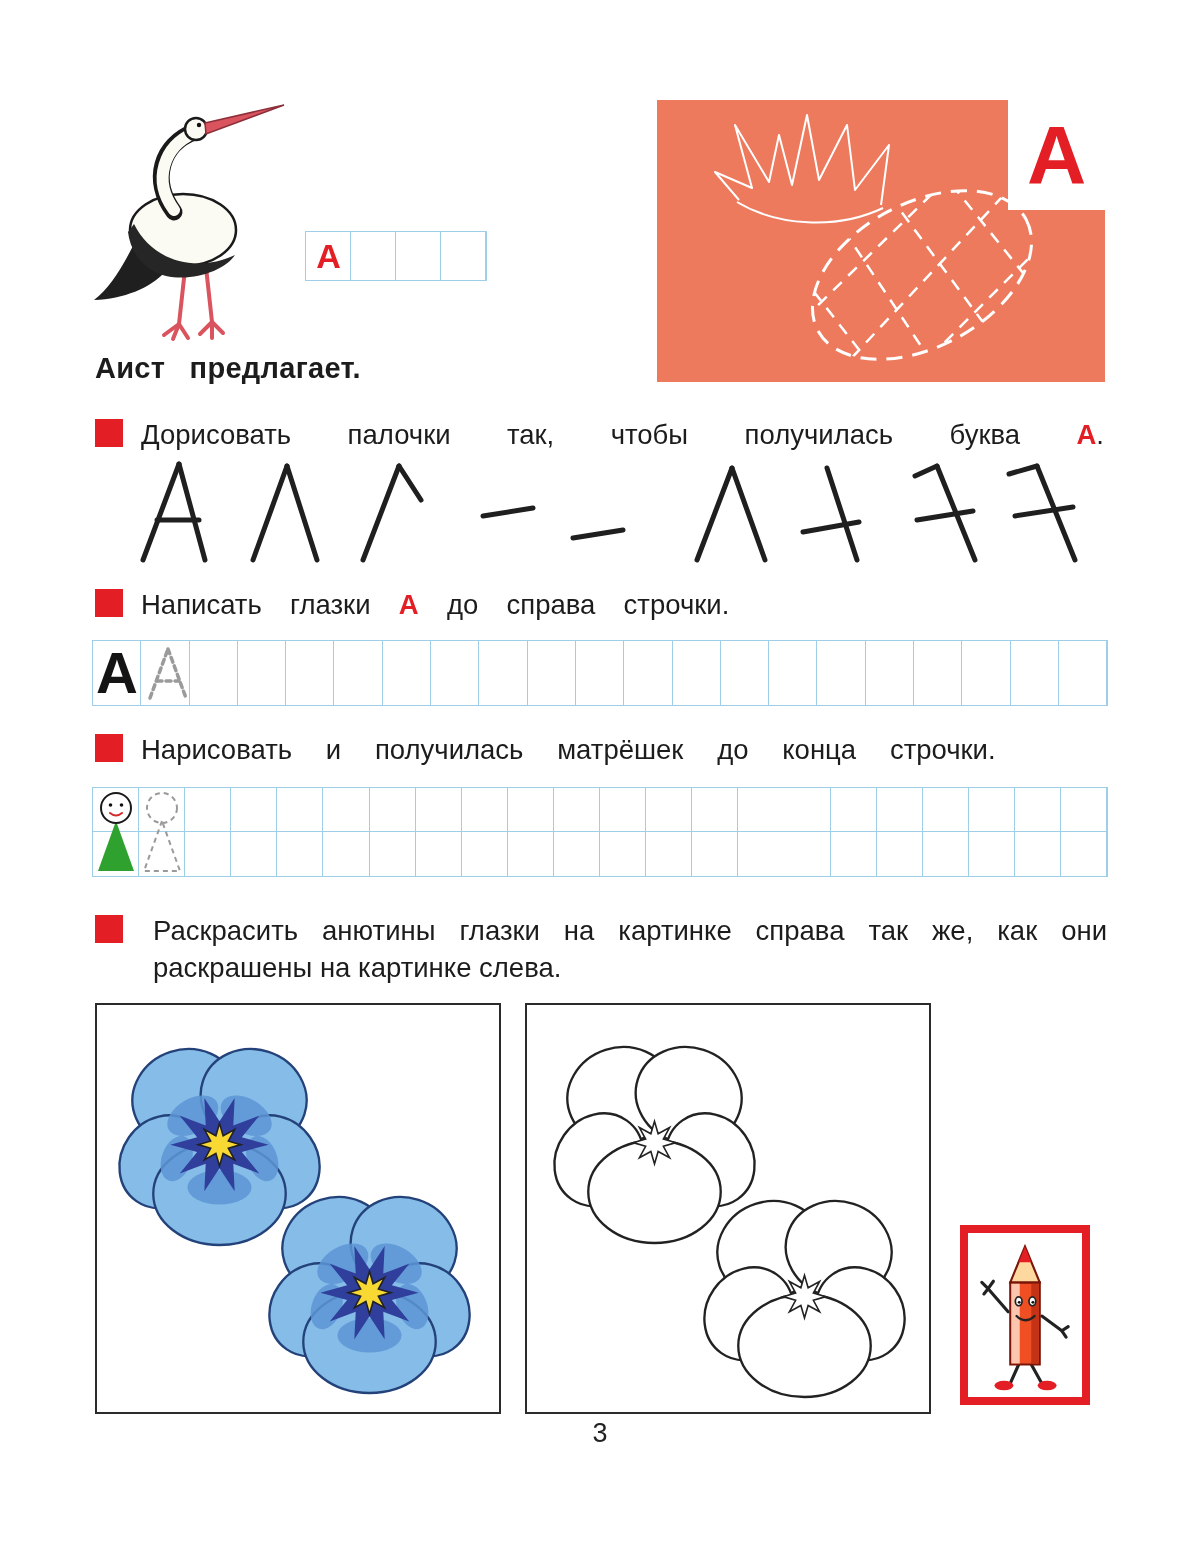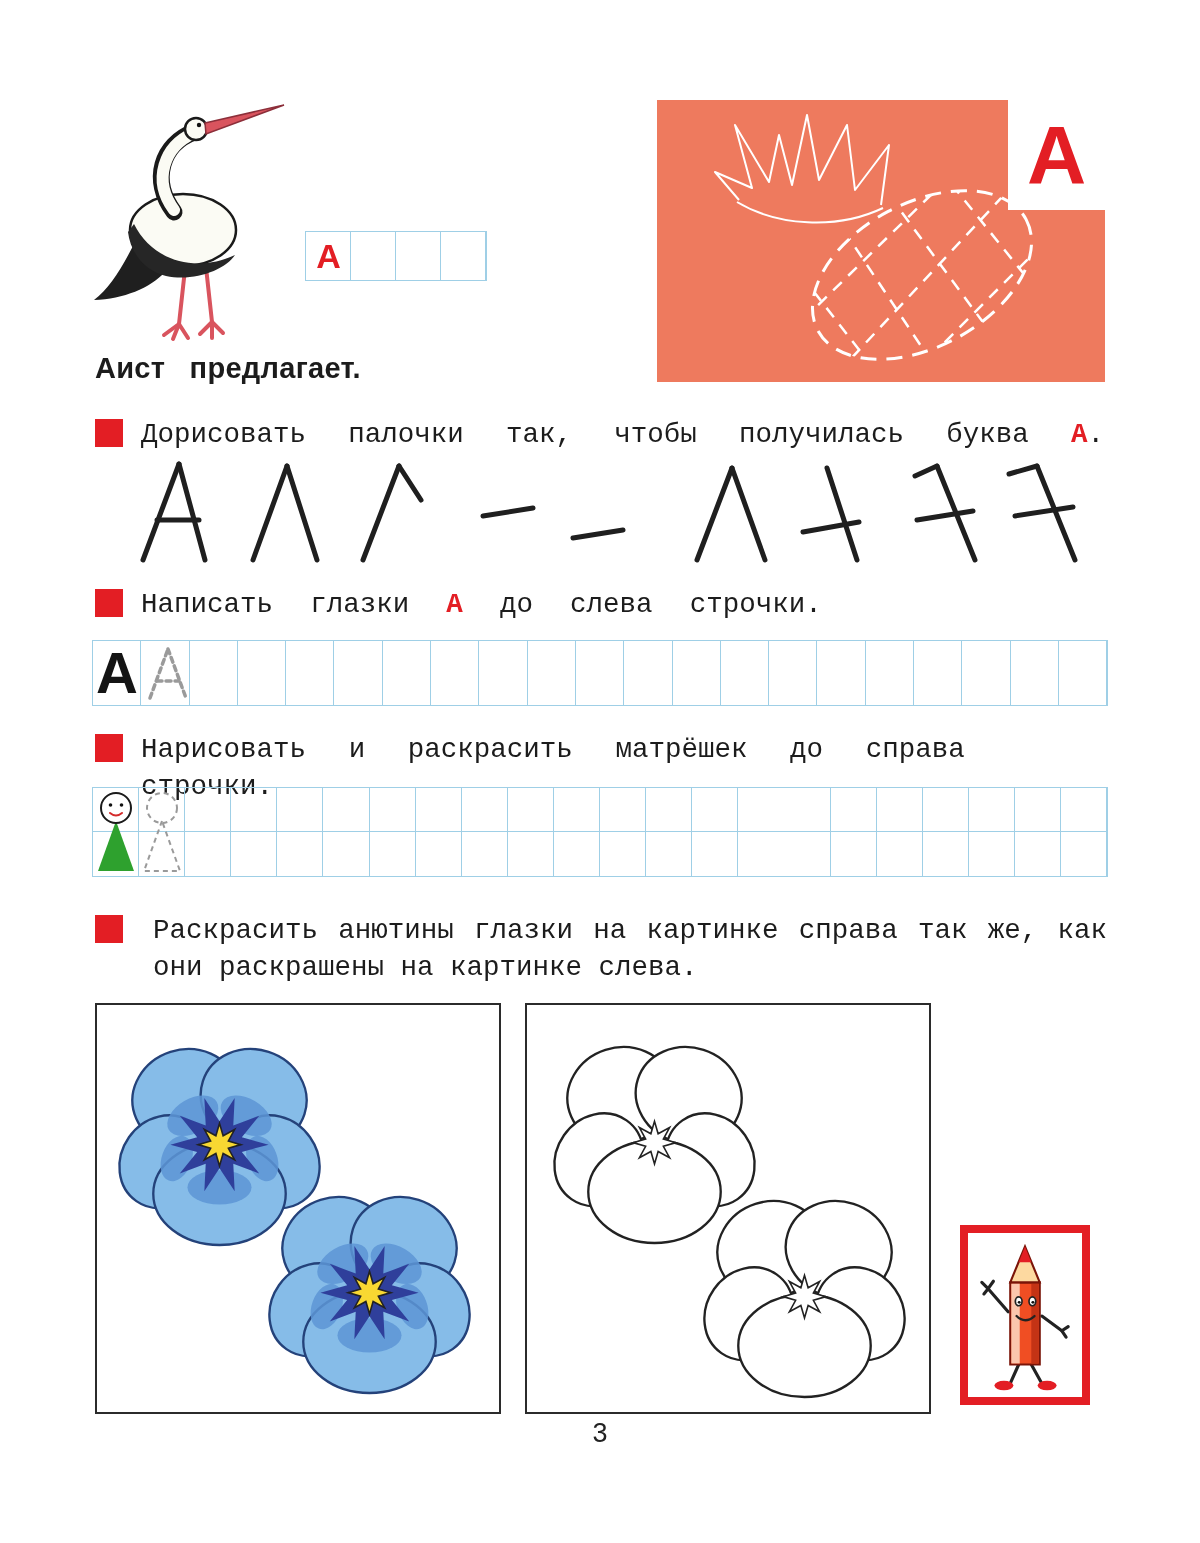--- a/index.html
+++ b/index.html
@@ -28,21 +28,21 @@
     position:absolute; right:0; top:0; width:97px; height:110px; background:#ffffff;
     display:flex; align-items:center; justify-content:center;
   }
   #letter-box span { font-size:82px; font-weight:600; color:#e31e24; line-height:1; }
 
   #caption { left:95px; top:352px; font-size:29px; font-weight:bold; word-spacing:0.55em; letter-spacing:0.3px; }
 
   
   .task-row { position:absolute; left:95px; width:1012px; display:flex; gap:18px; align-items:flex-start; }
   .bullet { width:28px; height:28px; background:#e31e24; flex:none; margin-top:3px; }
-  .task-text { font-size:27.5px; line-height:37px; color:#1c1c1c;font-family:Liberation Mono, monospace; }
+  .task-text { font-size:27.5px; line-height:37px; color:#1c1c1c; }
   .letter-red { color:#e31e24; font-weight:bold; }
   #task-1 { top:416px; }
   #task-1 .task-text { width:963px; text-align:justify; text-align-last:justify; }
   #task-2 { top:586px; }
   #task-2 .task-text { word-spacing:0.75em; }
   #task-3 { top:731px; }
   #task-3 .task-text { word-spacing:0.95em; }
   #task-4 { top:912px; }
   #task-4 .task-text { width:965px; text-align:justify;margin-left:12px; }
 
@@ -210,37 +210,37 @@
       <g>
           <path d="M 902 8 L 940 102"></path>
           <path d="M 880 58 L 938 49"></path>
           <path d="M 874 16 L 902 8"></path>
         </g>
     </g>
   </svg>
 
   <div id="task-2" class="task-row">
     <div class="bullet"></div>
-    <div class="task-text"><span>Написать глазки </span><span class="letter-red">А</span><span> до слева строчки.</span></div>
+    <div class="task-text"><span>Написать глазки </span><span class="letter-red">А</span><span> до справа строчки.</span></div>
   </div>
 
   <div id="writing-strip" class="abs">
     <span class="sample-letter">А</span>
     <svg width="48" height="58" viewBox="0 0 48 58">
       <g stroke="#9a9a9a" stroke-width="3.5" stroke-linecap="round" stroke-dasharray="5 4" fill="none">
         <path d="M 6 54 L 24 5"></path>
         <path d="M 24 5 L 42 54"></path>
         <path d="M 13 37 L 35 37"></path>
       </g>
     </svg>
   </div>
 
   <div id="task-3" class="task-row">
     <div class="bullet"></div>
-    <div class="task-text">Нарисовать и раскрасить матрёшек до справа строчки.</div>
+    <div class="task-text">Нарисовать и получилась матрёшек до конца строчки.</div>
   </div>
 
   <div id="matryoshka-strip" class="abs">
     <div class="hline"></div>
     <svg id="matryoshka-figure" width="44" height="86" viewBox="0 0 44 86">
       <polygon points="22,32 4,82 40,82" fill="#2ea12e"></polygon>
       <circle cx="22" cy="19" r="15" fill="#fff" stroke="#1a1a1a" stroke-width="2"></circle>
       <circle cx="16.5" cy="16" r="1.8" fill="#111"></circle>
       <circle cx="27.5" cy="16" r="1.8" fill="#111"></circle>
       <path d="M 16 24 Q 22 29 28 24" stroke="#d42b2b" stroke-width="2" fill="none" stroke-linecap="round"></path>

